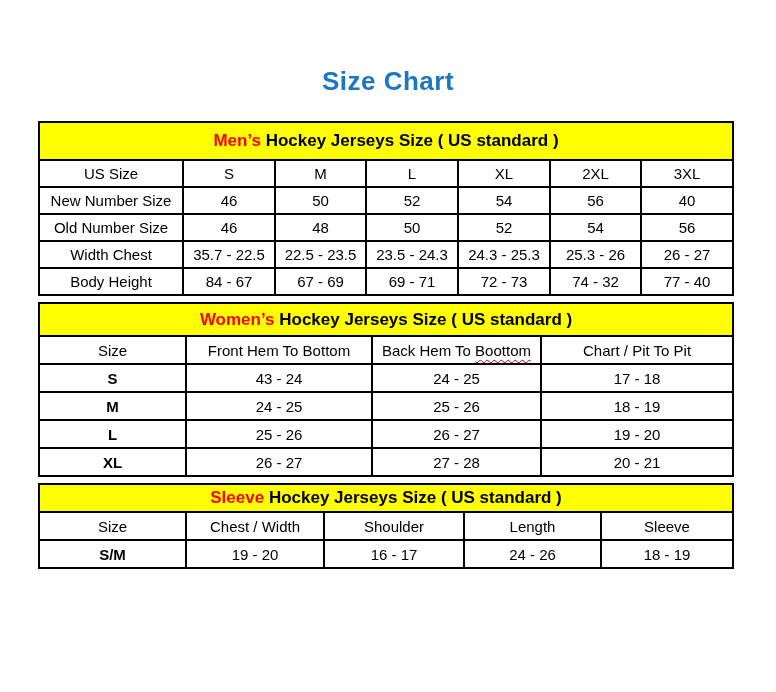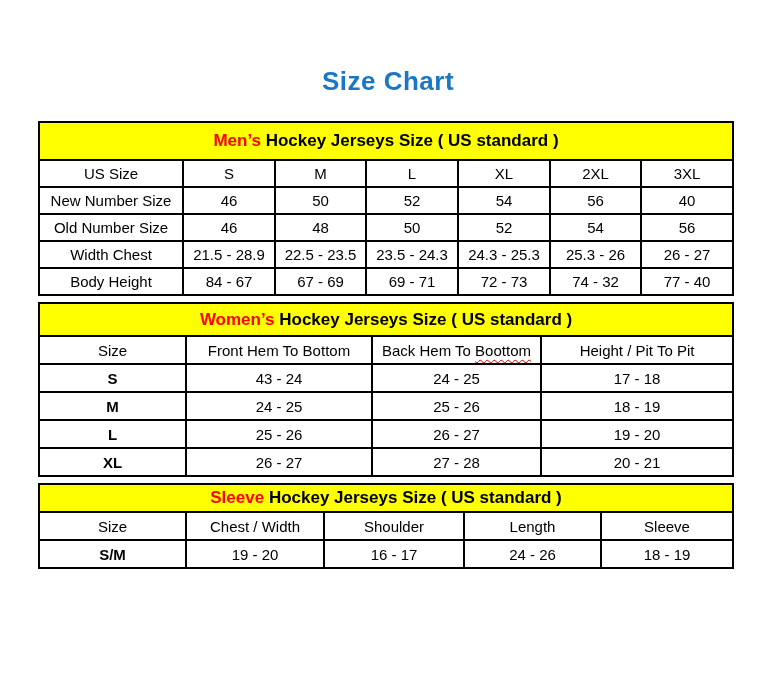--- a/index.html
+++ b/index.html
@@ -93,21 +93,21 @@
         <td class="lbl-reg">Old Number Size</td>
         <td class="data">46</td>
         <td class="data">48</td>
         <td class="data">50</td>
         <td class="data">52</td>
         <td class="data">54</td>
         <td class="data">56</td>
       </tr>
       <tr>
         <td class="lbl-reg">Width Chest</td>
-        <td class="data">21.5 - 28.9</td>
+        <td class="data">35.7 - 22.5</td>
         <td class="data">22.5 - 23.5</td>
         <td class="data">23.5 - 24.3</td>
         <td class="data">24.3 - 25.3</td>
         <td class="data">25.3 - 26</td>
         <td class="data">26 - 27</td>
       </tr>
       <tr>
         <td class="lbl-reg">Body Height</td>
         <td class="data">84 - 67</td>
         <td class="data">67 - 69</td>
@@ -127,21 +127,21 @@
           <col style="width:192px">
       </colgroup>
       <tbody>
           <tr class="band">
         <td colspan="4"><span class="red">Women’s</span> <span>Hockey Jerseys Size ( US standard )</span></td>
       </tr>
       <tr class="head">
         <th>Size</th>
         <th>Front Hem To Bottom</th>
         <th><span>Back Hem To</span> <span class="squiggle">Boottom</span></th>
-        <th>Height / Pit To Pit</th>
+        <th>Chart / Pit To Pit</th>
       </tr>
       <tr>
         <td class="lbl-bold">S</td>
         <td class="data">43 - 24</td>
         <td class="data">24 - 25</td>
         <td class="data">17 - 18</td>
       </tr>
       <tr>
         <td class="lbl-bold">M</td>
         <td class="data">24 - 25</td>

